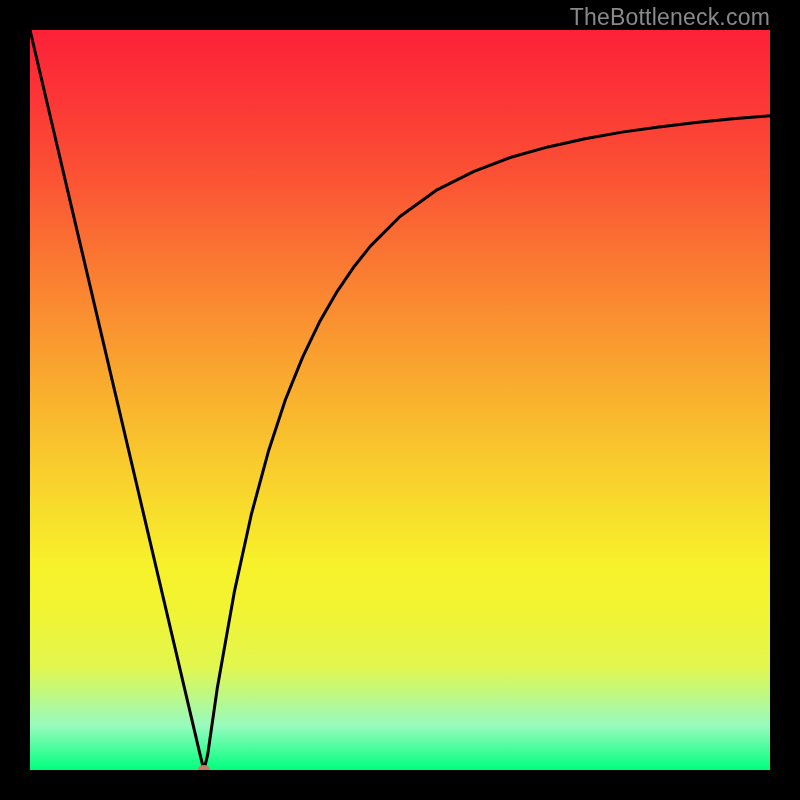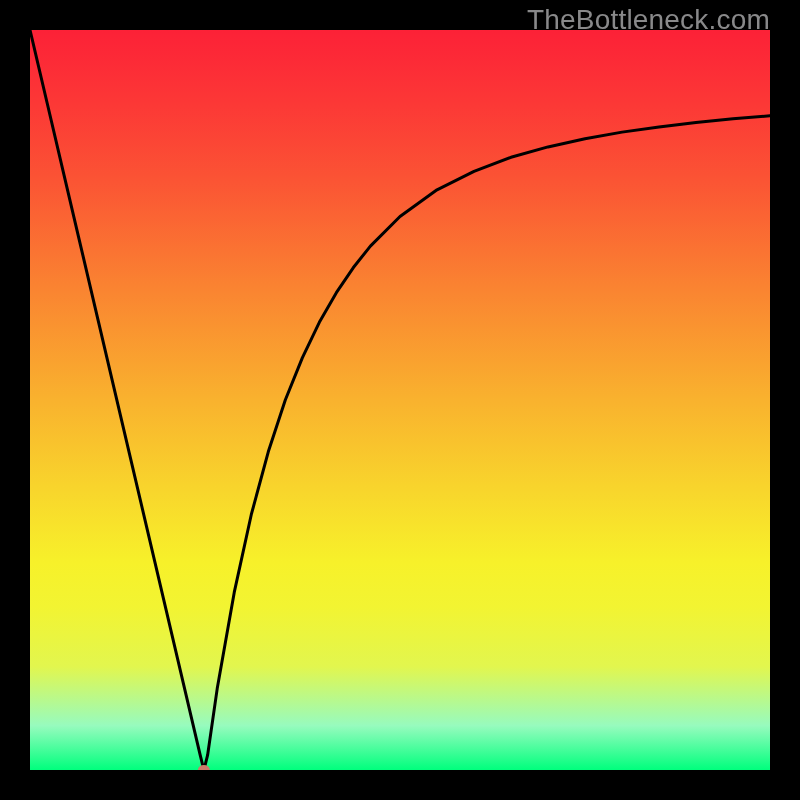--- a/index.html
+++ b/index.html
@@ -21,21 +21,21 @@
   .plot-area {
     position: absolute;
     left: 0;
     top: 0;
     width: 740px;
     height: 740px;
   }
   .watermark {
     position: absolute;
     font-family: Arial, Helvetica, sans-serif;
-    font-size: 28px;
+    font-size: 23px;
     font-weight: 400;
     color: #89898a;
     letter-spacing: 0.2px;
   }
 </style>
 </head>
 <body>
 
 <div class="frame">
   <svg class="plot-area" viewBox="0 0 740 740" preserveAspectRatio="none">

